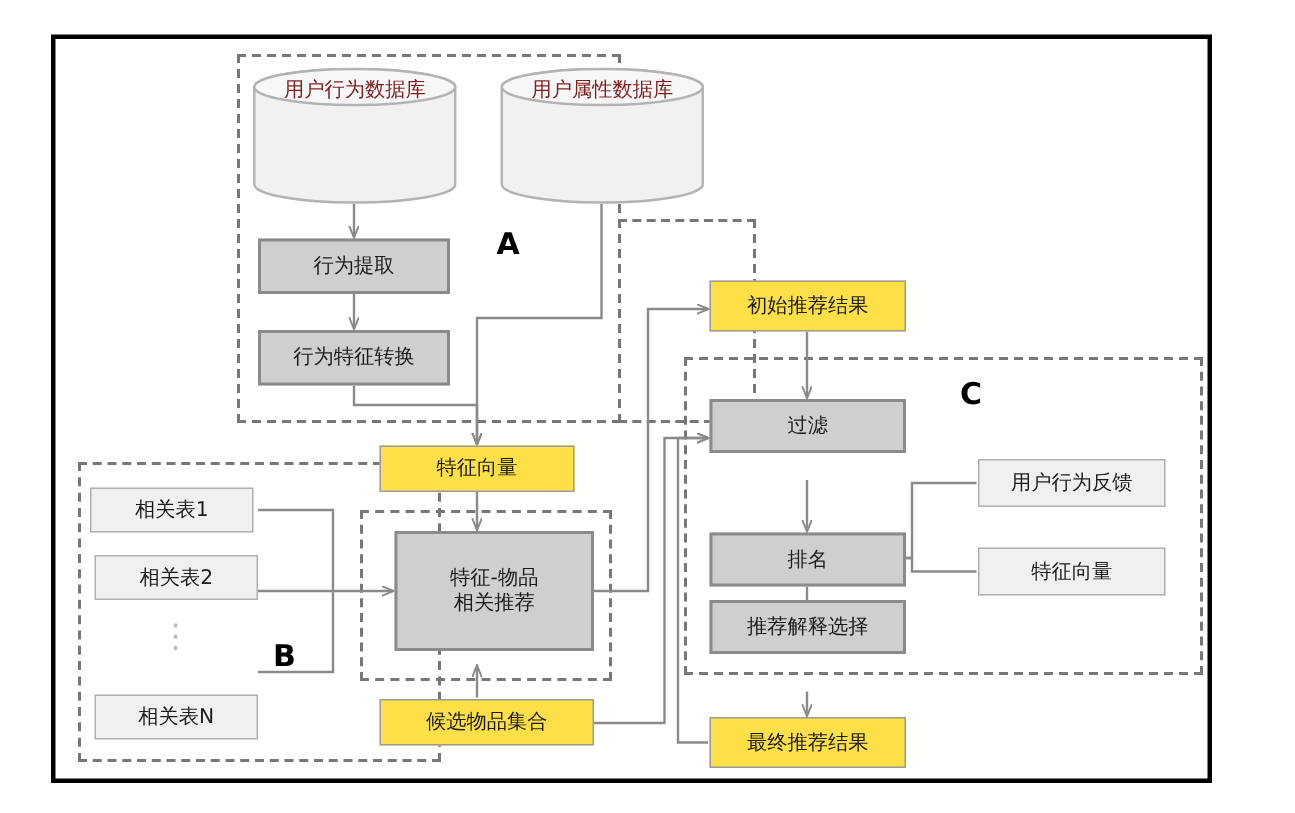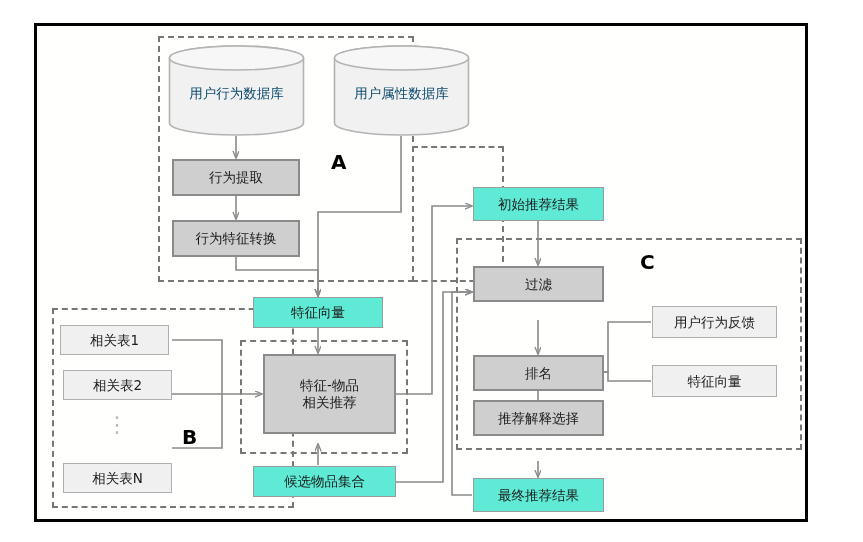--- a/index.html
+++ b/index.html
@@ -5,24 +5,24 @@
   html,body{margin:0;padding:0;background:#ffffff;}
   body{font-family:"DejaVu Sans","Liberation Sans",sans-serif;}
   #stage{position:relative;width:863px;height:542px;background:#ffffff;overflow:hidden;}
   #frame{position:absolute;left:34px;top:23px;width:774px;height:499px;
          border:3px solid #000;background:#fffffe;box-sizing:border-box;}
   svg.layer{position:absolute;left:0;top:0;width:863px;height:542px;pointer-events:none;}
   .node{position:absolute;box-sizing:border-box;display:flex;align-items:center;
         justify-content:center;text-align:left;line-height:1.25;
         font-size:13.5px;color:#1b1b1b;}
   .node.proc{background:#cfcfcf;border:2px solid #8b8b8b;}
-  .node.light{background:#5eead4;border:1.5px solid #9b9b9b;}
+  .node.light{background:#fde047;border:1.5px solid #9b9b9b;}
   .node.pale{background:#f0f0f0;border:1.5px solid #b0b0b0;}
-  .cyl{position:absolute;box-sizing:border-box;display:flex;align-items:center;
-       justify-content:center;font-size:13.5px;color:#0c4a6e;}
+  .cyl{position:absolute;box-sizing:border-box;display:flex;align-items:flex-start;
+       justify-content:center;font-size:13.5px;color:#7f1d1d;}
   .cyl .cyl-body{position:absolute;left:0;top:0;right:0;bottom:0;}
   .cyl .cyl-label{position:relative;z-index:2;padding-top:6px;}
   .grp-label{position:absolute;font-weight:bold;font-size:20px;color:#000;}
   .dashbox{position:absolute;box-sizing:border-box;border:2px dashed #777;}
 </style>
 </head>
 <body>
 
 <div id="stage">
   <div id="frame"></div>

